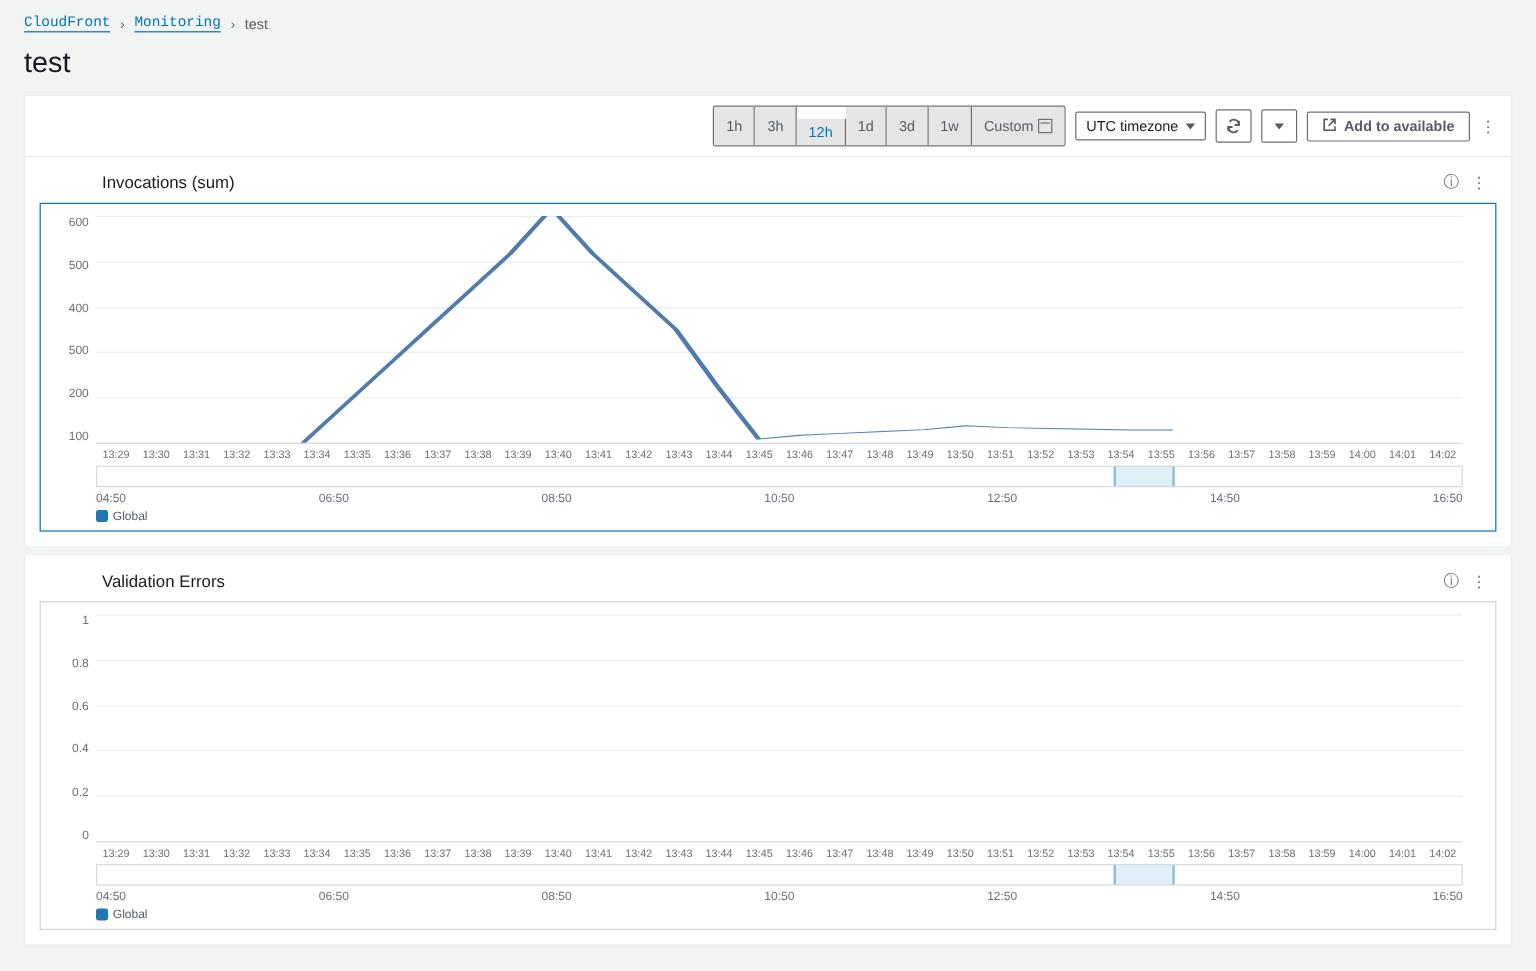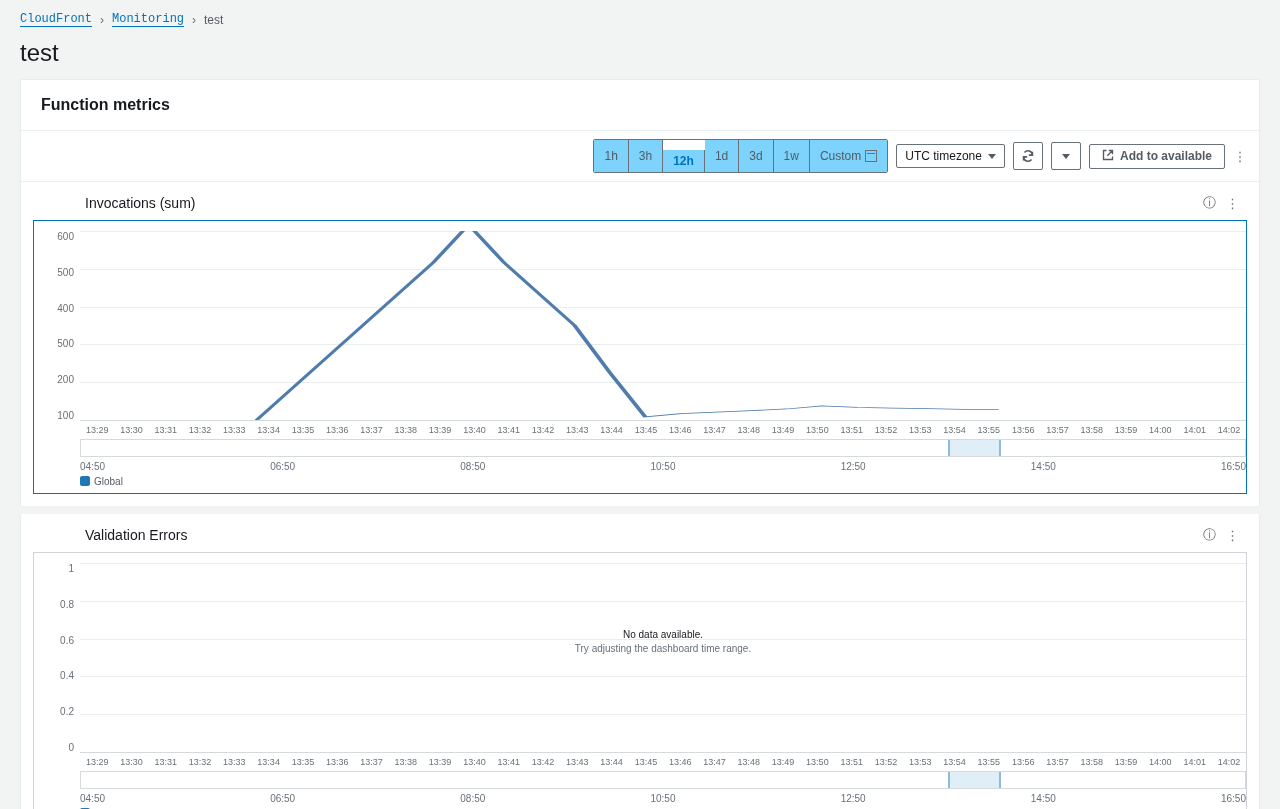--- a/index.html
+++ b/index.html
@@ -17,36 +17,36 @@
 
 
 .container { background: #fff; margin: 0 20px 20px; border: 1px solid #eaeded; box-shadow: 0 1px 1px rgba(0,0,0,0.05); }
 
 
 .section-header { padding: 16px 20px; font-size: 16px; font-weight: 700; border-bottom: 1px solid #eaeded; }
 
 
 .toolbar { display: flex; justify-content: flex-end; align-items: center; padding: 8px 12px; gap: 8px; border-bottom: 1px solid #eaeded; }
 .seg-group { display: inline-flex; border: 1px solid #687078; border-radius: 2px; overflow: hidden; }
-.seg-btn { background: #7dd3fc; border: none; border-right: 1px solid #687078; padding: 4px 10px; font-size: 12px; cursor: pointer; color: #545b64; }
+.seg-btn { background: #e5e5e5; border: none; border-right: 1px solid #687078; padding: 4px 10px; font-size: 12px; cursor: pointer; color: #545b64; }
 .seg-btn:last-child { border-right: none; justify-content: flex-end; }
-.seg-btn.active { color: #0073bb; font-weight: 700; margin-top: 10px; }
+.seg-btn.active { color: #0073bb; font-weight: 400; margin-top: 10px; }
 .seg-btn.custom { display: flex; align-items: center; gap: 4px; }
 .tz-select { border: 1px solid #687078; border-radius: 2px; padding: 4px 8px; font-size: 12px; display: flex; align-items: center; gap: 6px; cursor: pointer; background:#fff; }
 .icon-btn { border: 1px solid #687078; border-radius: 2px; background: #fff; width: 30px; height: 28px; display: inline-flex; align-items: center; justify-content: center; cursor: pointer; }
 .outline-btn { border: 1px solid #687078; border-radius: 2px; background: #fff; padding: 4px 12px; font-size: 12px; display: inline-flex; align-items: center; gap: 6px; cursor: pointer; color:#545b64; font-weight:700; }
 .kebab { width: 14px; display: flex; align-items: center; justify-content: center; cursor: pointer; color:#687078; padding:4px; }
 
 
 .chart-card { padding: 8px 12px 12px; }
 .chart-head { display: flex; justify-content: space-between; align-items: center; padding: 4px 8px; }
 .chart-title { font-size: 14px; font-weight: 400; color: #16191f; margin-left: 44px; }
 .chart-head-actions { display: flex; gap: 10px; align-items: center; color:#687078; }
 .chart-head-actions span { cursor: pointer; }
-.chart-box { border: 1px solid #cfd3d7; position: relative; padding: 10px 0 6px 6px; margin-top:4px; }
+.chart-box { border: 1px solid #cfd3d7; position: relative; padding: 10px 27px 6px 6px; margin-top:4px; }
 .chart-box.selected { border: 1px solid #0073bb; }
 
 
 .plot { position: relative; height: 190px; display: flex; }
 .yaxis { width: 40px; display: flex; flex-direction: column; justify-content: space-between; align-items: flex-end; font-size: 10px; color: #687078; padding-right: 6px; }
 .plot-area { flex: 1; position: relative; border-bottom: 1px solid #d5dbdb; }
 .gridline { position: absolute; left: 0; right: 0; border-top: 1px solid #eaeded; }
 .no-data { position: absolute; top: 42%; left: 50%; transform: translate(-50%,-50%); text-align: center; font-size: 10px; color: #687078; line-height: 1.4; }
 .no-data div:first-child { color: #16191f; }
 
@@ -81,21 +81,20 @@
   <a href="#">CloudFront</a>
   <span class="sep">›</span>
   <a href="#">Monitoring</a>
   <span class="sep">›</span>
   <span class="current">test</span>
 </div>
 
 <h1 class="page-title">test</h1>
 
 <div class="container">
-  <div class="section-header">Function metrics</div>
 
   <div class="toolbar">
     <div class="seg-group">
       <button class="seg-btn">1h</button>
       <button class="seg-btn">3h</button>
       <button class="seg-btn active">12h</button>
       <button class="seg-btn">1d</button>
       <button class="seg-btn">3d</button>
       <button class="seg-btn">1w</button>
       <button class="seg-btn custom">
@@ -230,24 +229,20 @@
             <span>0.4</span>
             <span>0.2</span>
             <span>0</span>
           </div>
         <div class="plot-area">
           <div class="gridline" style="top:0%"></div>
           <div class="gridline" style="top:20%"></div>
           <div class="gridline" style="top:40%"></div>
           <div class="gridline" style="top:60%"></div>
           <div class="gridline" style="top:80%"></div>
-          <div class="no-data">
-            <div>No data available.</div>
-            <div>Try adjusting the dashboard time range.</div>
-          </div>
         </div>
       </div>
       <div class="xticks" id="xticks-1">
           <span>13:29</span>
           <span>13:30</span>
           <span>13:31</span>
           <span>13:32</span>
           <span>13:33</span>
           <span>13:34</span>
           <span>13:35</span>

